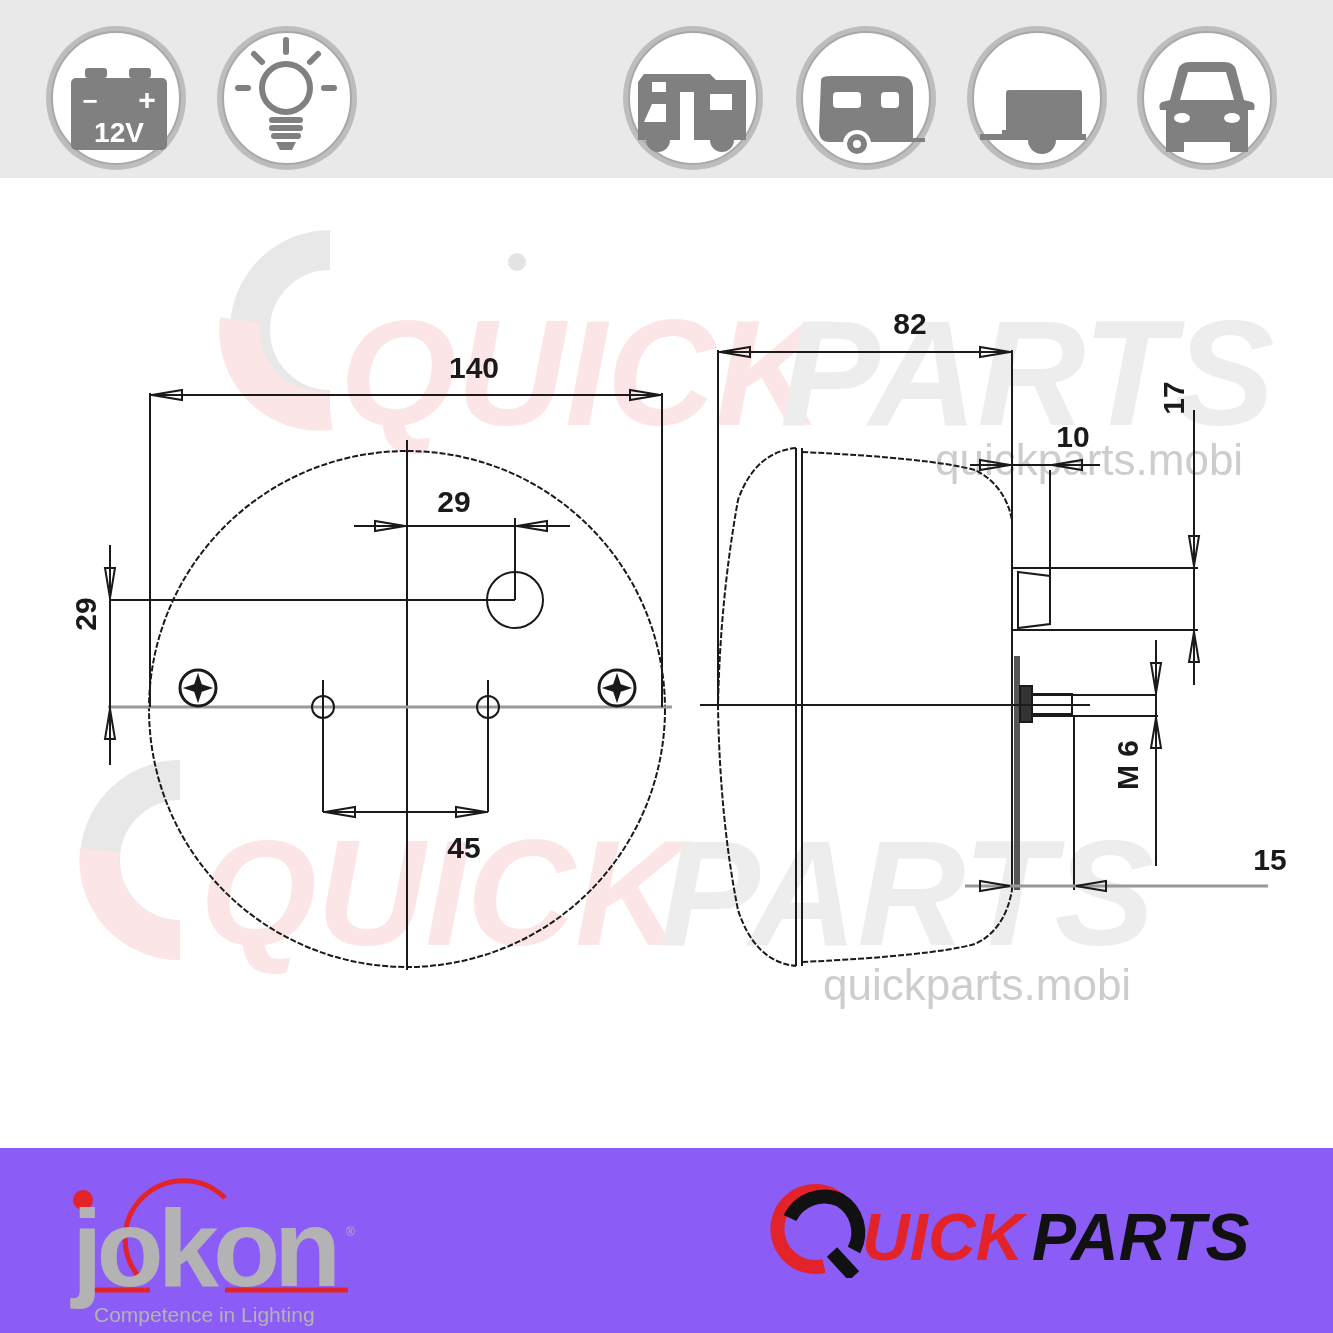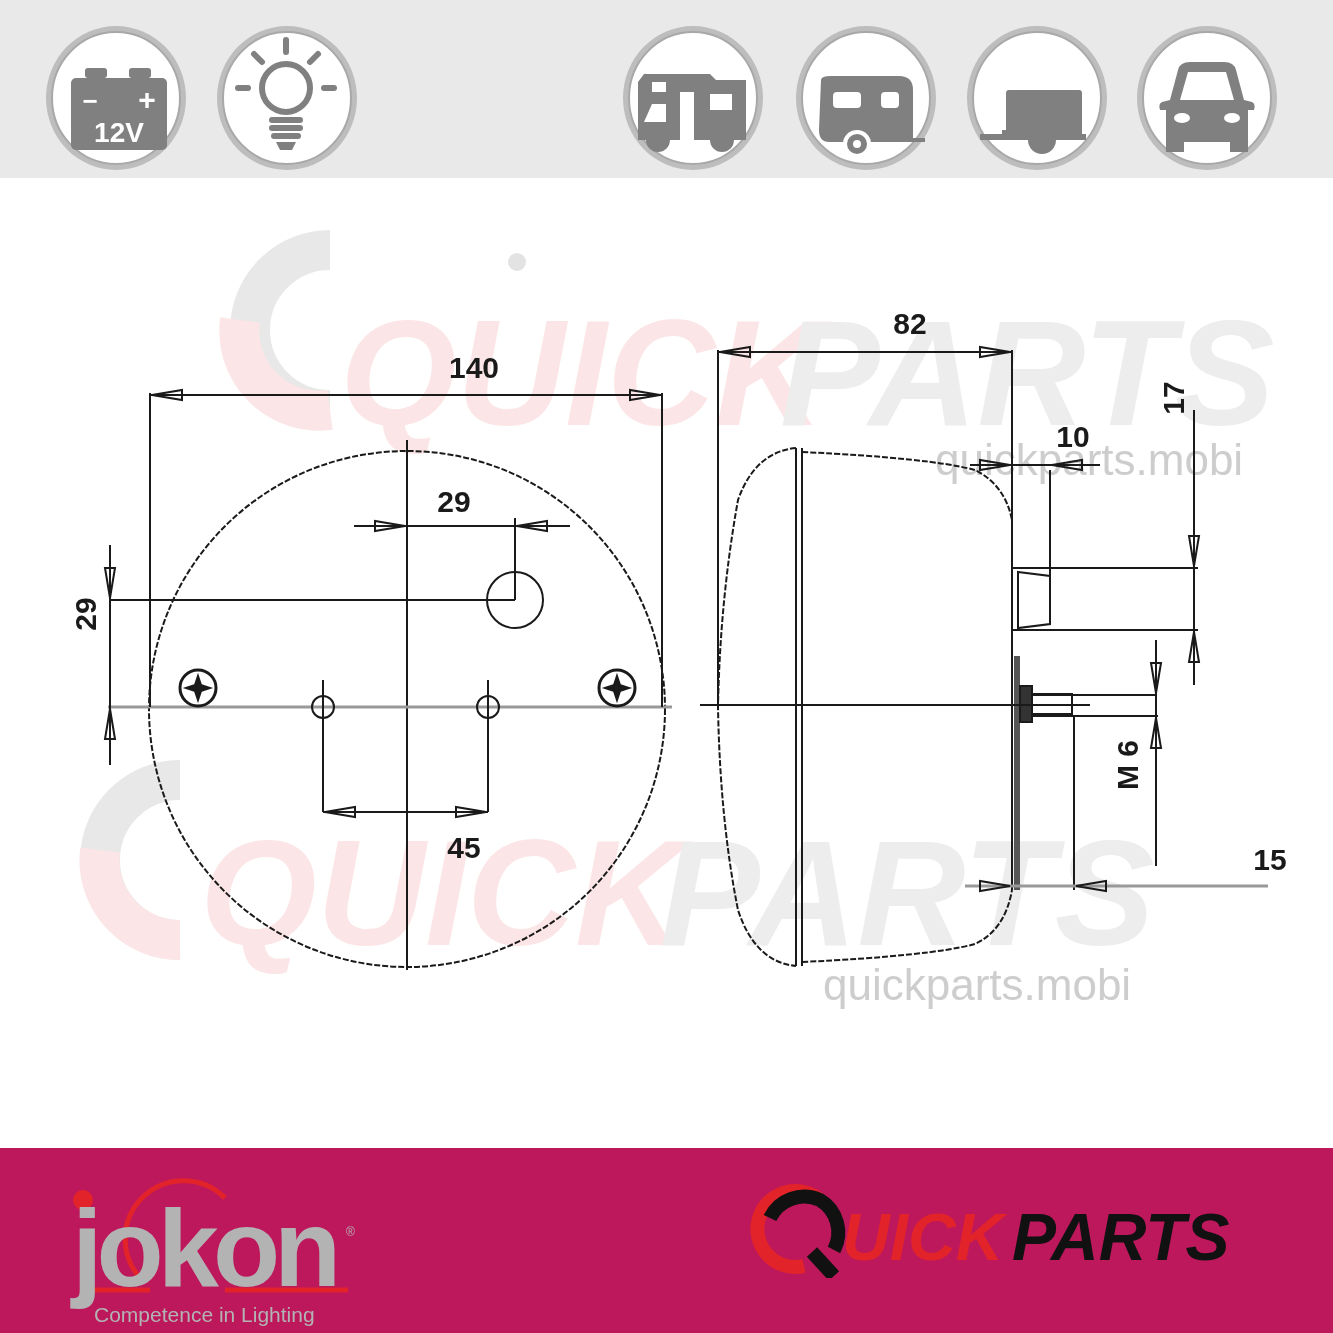--- a/index.html
+++ b/index.html
@@ -3,23 +3,23 @@
 <meta charset="utf-8">
 <style>
   html, body { margin: 0; padding: 0; }
   body { width: 1333px; height: 1333px; background: #ffffff; position: relative; overflow: hidden;
          font-family: "Liberation Sans", sans-serif; }
   .topbar { position: absolute; left: 0; top: 0; width: 1333px; height: 178px; background: #e9e9e9; }
   .badge { position: absolute; top: 22px; width: 142px; height: 148px; }
   .badge svg { width: 100%; height: 100%; }
   .drawing { position: absolute; left: 0; top: 178px; width: 1333px; height: 798px; }
   .drawing svg { width: 1333px; height: 970px; }
-  .footer { position: absolute; left: 0; top: 1148px; width: 1333px; height: 185px; background: #be185d; }
+  .footer { position: absolute; left: 0; top: 1148px; width: 1333px; height: 185px; background: #8b5cf6; }
   .jokon { position: absolute; left: 50px; top: 10px; width: 310px; height: 170px; }
-  .quickparts-logo { position: absolute; left: 750px; top: 30px; width: 530px; height: 100px; }
+  .quickparts-logo { position: absolute; left: 770px; top: 30px; width: 530px; height: 100px; }
   .dimlabel { font-family: "Liberation Sans", sans-serif; font-weight: bold; font-size: 30px; fill: #1a1a1a; }
   .wm-url { font-family: "Liberation Sans", sans-serif; font-size: 44px; fill: #c8c8c8; }
   .wm-big { font-family: "Liberation Sans", sans-serif; font-weight: bold; font-style: italic; font-size: 150px; }
 </style>
 </head>
 <body>
 
 <div class="topbar">
 
   <div class="badge" style="left:45px;">

